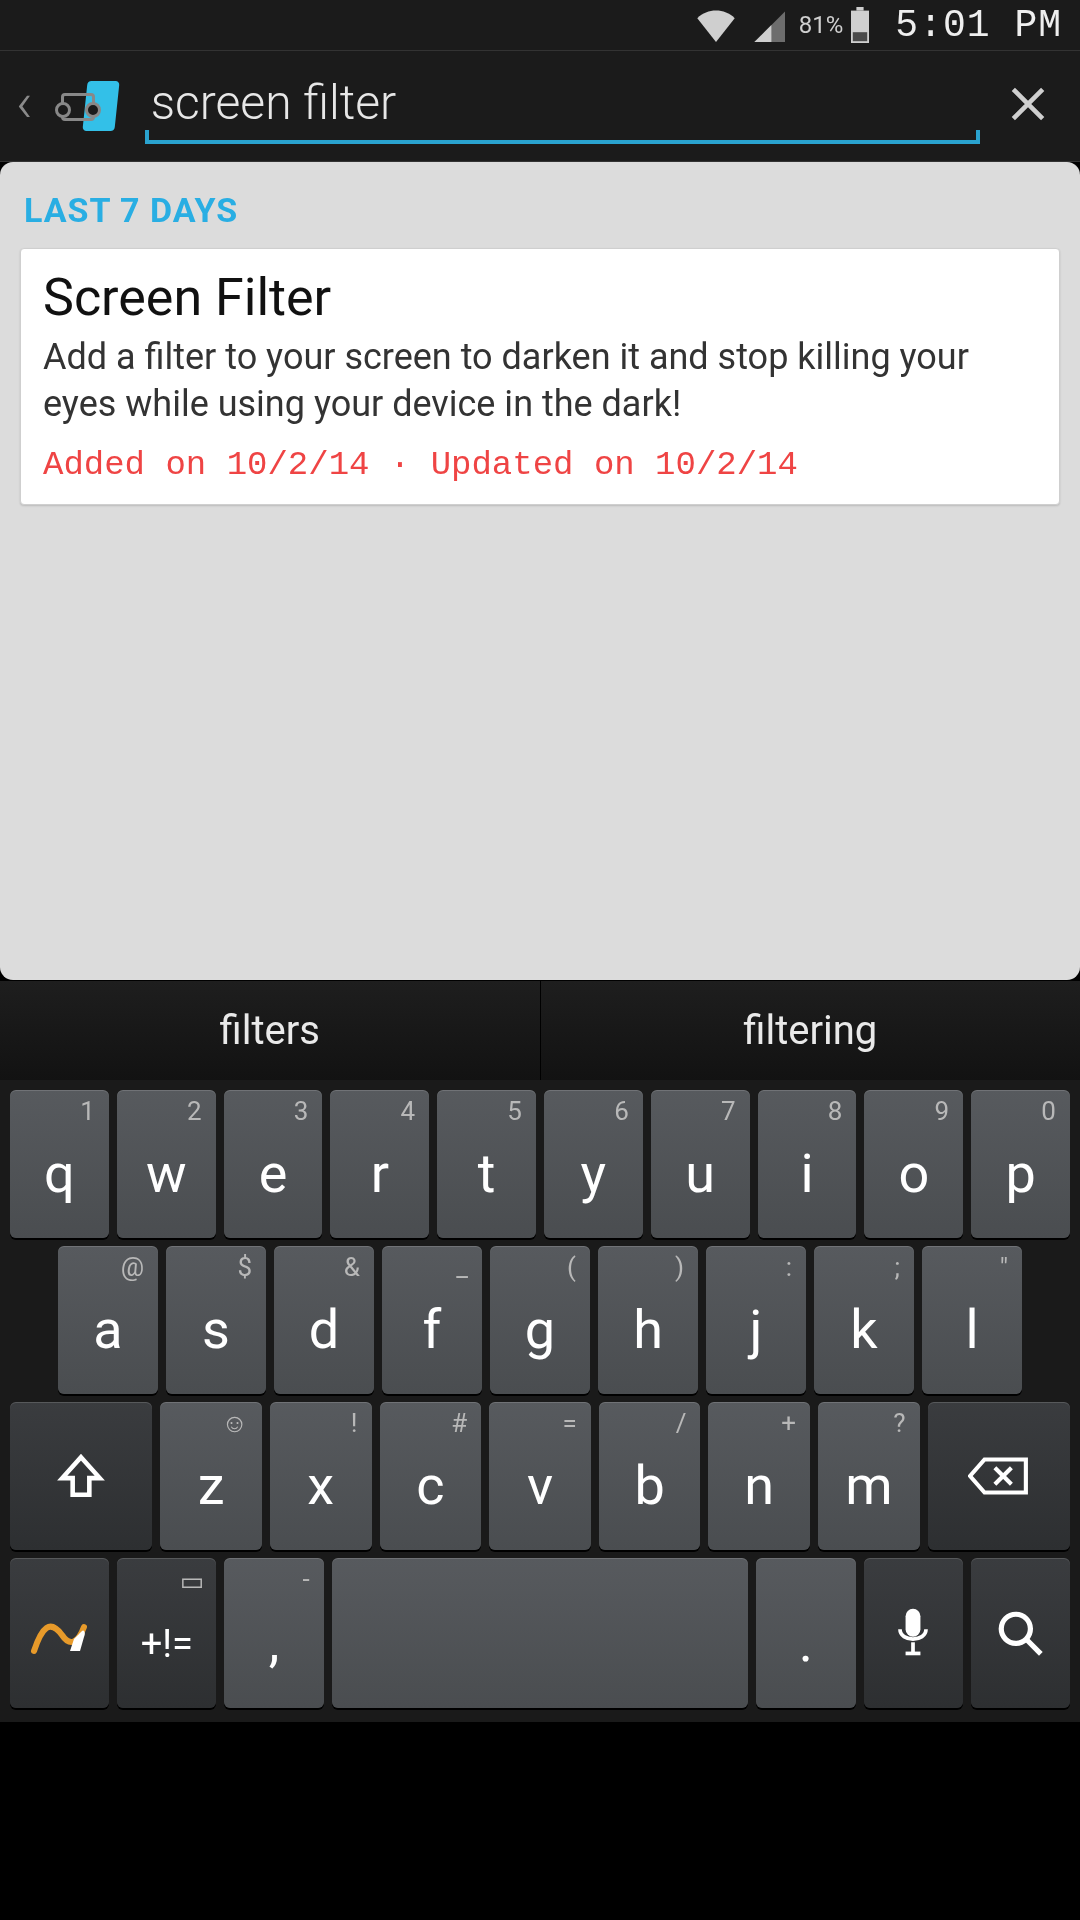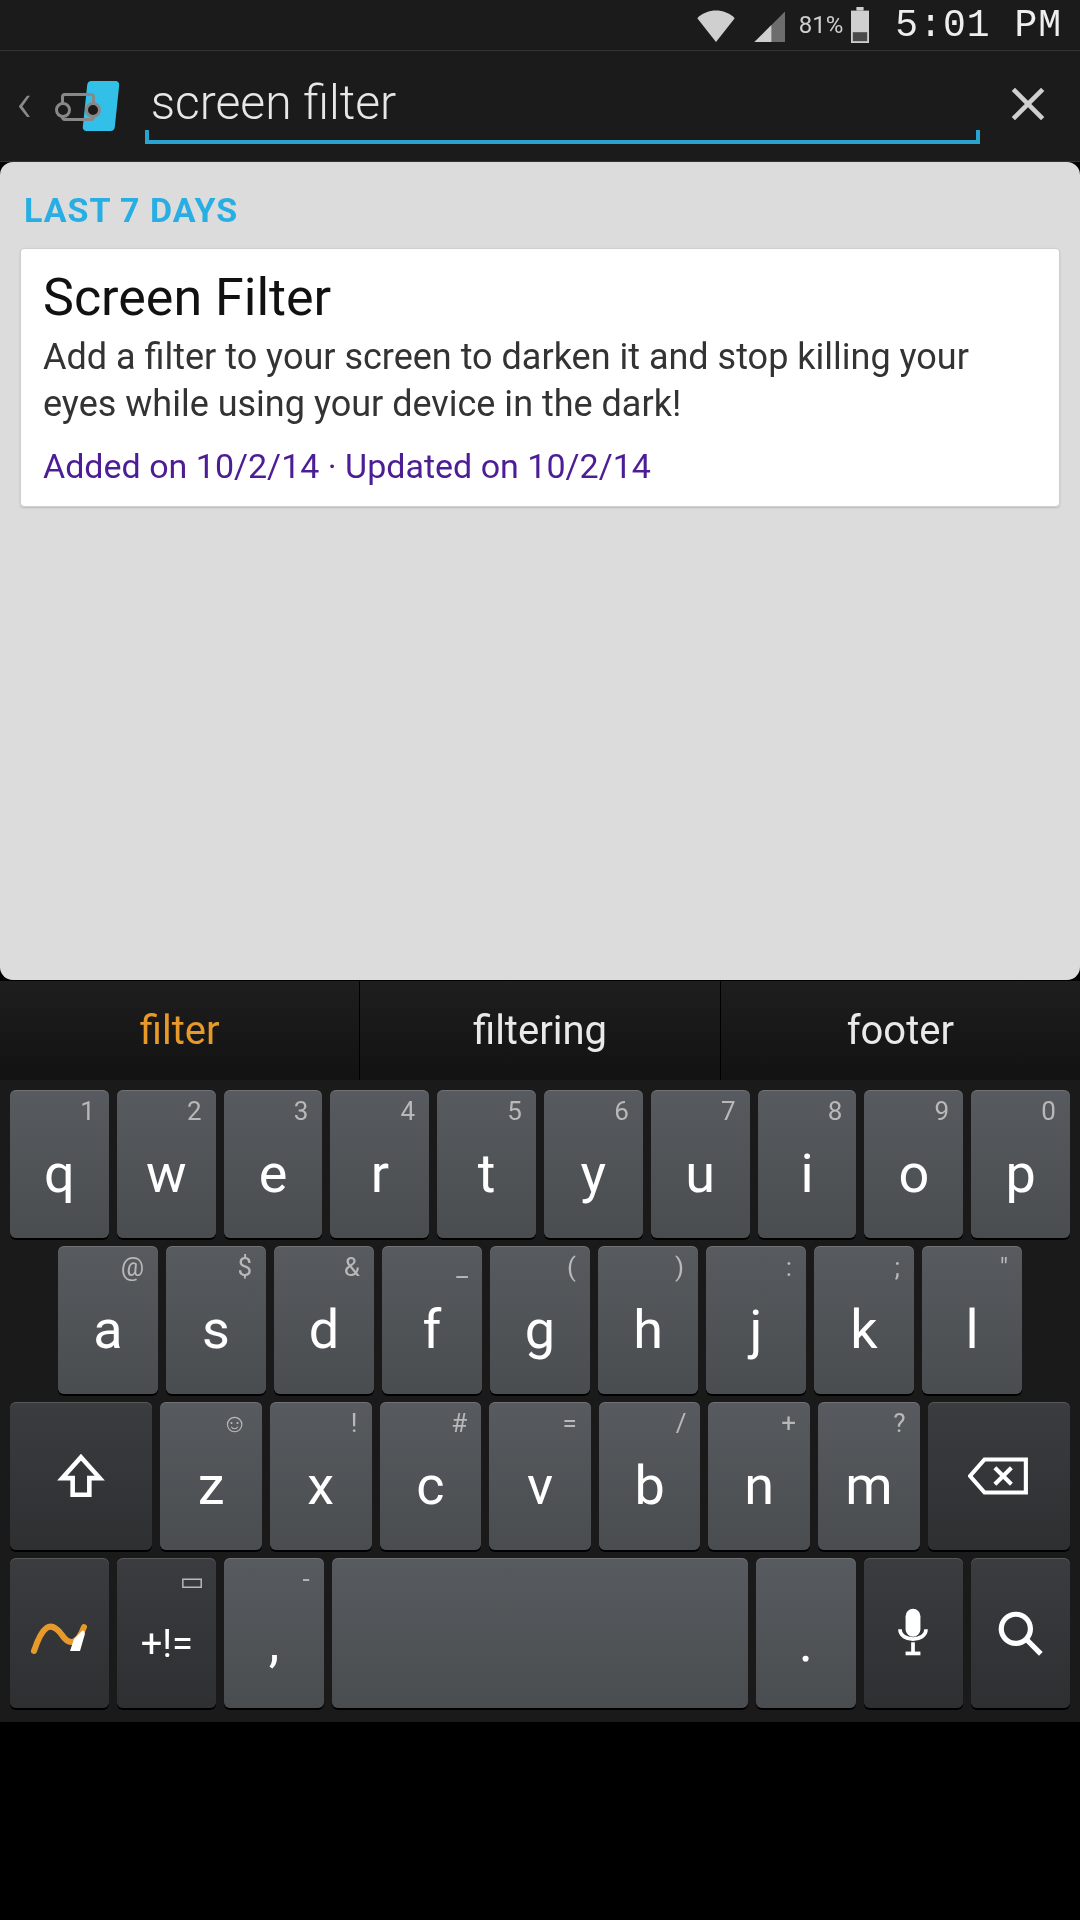--- a/index.html
+++ b/index.html
@@ -47,21 +47,21 @@
 
   
   .content { width:100%; background:#dcdcdc; height:818px; padding:22px 20px;border-radius:13px;}
   .section-label { color:#29aee3; font-weight:700; font-size:34px; letter-spacing:1px; padding:6px 4px 18px 4px;}
   .card {
     background:#fff; border-radius:4px; padding:18px 22px 20px 22px;
     box-shadow:0 1px 2px rgba(0,0,0,.15); border:1px solid #cfcfcf;
   }
   .card-title { font-size:52px; color:#111; font-weight:400; margin-bottom:6px;}
   .card-desc { font-size:36px; color:#333; line-height:1.3; margin-bottom:18px;}
-  .card-meta { font-size:34px; color:#4c1d95;}
+  .card-meta { font-size:34px; color:#ef4444;font-family:Liberation Mono, monospace;}
 
   
   .suggest {
     width:100%; height:100px; display:flex; background:#151515;
   }
   .suggest .sg {
     flex:1; display:flex; align-items:center; justify-content:center;
     color:#e9e9e9; font-size:40px; border-right:1px solid #000; border-top:1px solid #000;
     background:linear-gradient(#1e1e1e,#121212);
   }
@@ -132,23 +132,22 @@
 <div class="content">
   <div class="section-label">LAST 7 DAYS</div>
   <div class="card">
     <div class="card-title">Screen Filter</div>
     <div class="card-desc">Add a filter to your screen to darken it and stop killing your eyes while using your device in the dark!</div>
     <div class="card-meta">Added on 10/2/14 · Updated on 10/2/14</div>
   </div>
 </div>
 
 <div class="suggest">
-  <div class="sg sel">filter</div>
+  <div class="sg">filters</div>
   <div class="sg">filtering</div>
-  <div class="sg">footer</div>
 </div>
 
 <div class="kbd">
 
   <div class="krow">
     <div class="key">
         <span class="hint">1</span>
         <span class="main">q</span>
       </div>
     <div class="key">

